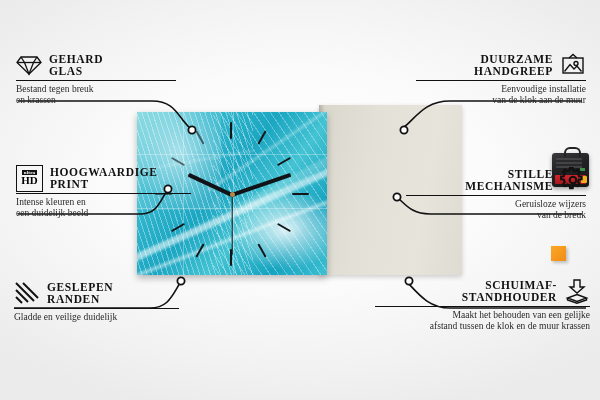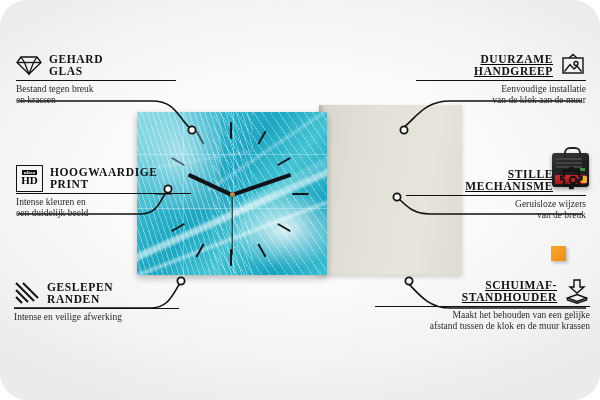--- a/index.html
+++ b/index.html
@@ -5,21 +5,20 @@
   html,body{margin:0;padding:0;}
   body{
     width:600px;height:400px;overflow:hidden;
     font-family:"Liberation Serif", serif;
     background:#ffffff;
   }
   #stage{
     position:relative;width:600px;height:400px;
     background:
       radial-gradient(ellipse 70% 60% at 50% 45%, #ffffff 0%, #fbfbfb 45%, #f2f2f2 78%, #ebebeb 100%);
-    border-radius: 27px;
   }
   
   .photo{position:absolute;left:137px;top:105px;width:325px;height:177px;}
   .wall{
     position:absolute;left:182px;top:0;width:143px;height:170px;
     background:linear-gradient(100deg,#d9d7cc 0%,#e3e1d7 35%,#e6e4db 70%,#dedcd2 100%);
     box-shadow:0 2px 5px rgba(0,0,0,.18);
   }
   .wall:after{
     content:"";position:absolute;left:0;top:0;width:6px;height:100%;
@@ -72,21 +71,21 @@
     box-shadow:2px 2px 3px rgba(0,0,0,.22);
   }
   
   .callout{position:absolute;}
   .ctitle{font-weight:bold;font-size:11.5px;letter-spacing:.6px;color:#111;line-height:12.5px;text-transform:uppercase;}
   .cdesc{font-size:9.5px;color:#2a2a2a;line-height:11px;}
   .rule{height:1px;background:#111;margin:2px 0 3px 0;}
   .ico{width:48px;height:26px;flex:0 0 26px;display:flex;align-items:center;justify-content:center;}
   .row{display:flex;align-items:center;gap:7px;}
   .left .ctitle{text-align:left;}
-  .right .row{justify-content:flex-end;text-decoration:underline;}
+  .right .row{justify-content:flex-end;}
   .right .ctitle{text-align:right;}
   .right .cdesc{text-align:right;}
   svg{display:block;}
   .lines{position:absolute;left:0;top:0;width:600px;height:400px;pointer-events:none;}
 </style>
 </head>
 <body>
 
 <div id="stage">
 
@@ -205,21 +204,21 @@
               <path d="M9,2 L24,17"></path>
         </g>
           </svg>
       </span>
       <div>
         <div class="ctitle">GESLEPEN</div>
         <div class="ctitle">RANDEN</div>
       </div>
     </div>
     <div class="rule"></div>
-    <div class="cdesc">Intense en veilige afwerking</div>
+    <div class="cdesc">Gladde en veilige duidelijk</div>
   </div>
 
   <div class="callout right" style="right:14px;top:52px;width:170px;">
     <div class="row">
       <div>
         <div class="ctitle">DUURZAME</div>
         <div class="ctitle">HANDGREEP</div>
       </div>
       <span class="ico">
         <svg width="26" height="24" viewBox="0 0 26 24">

